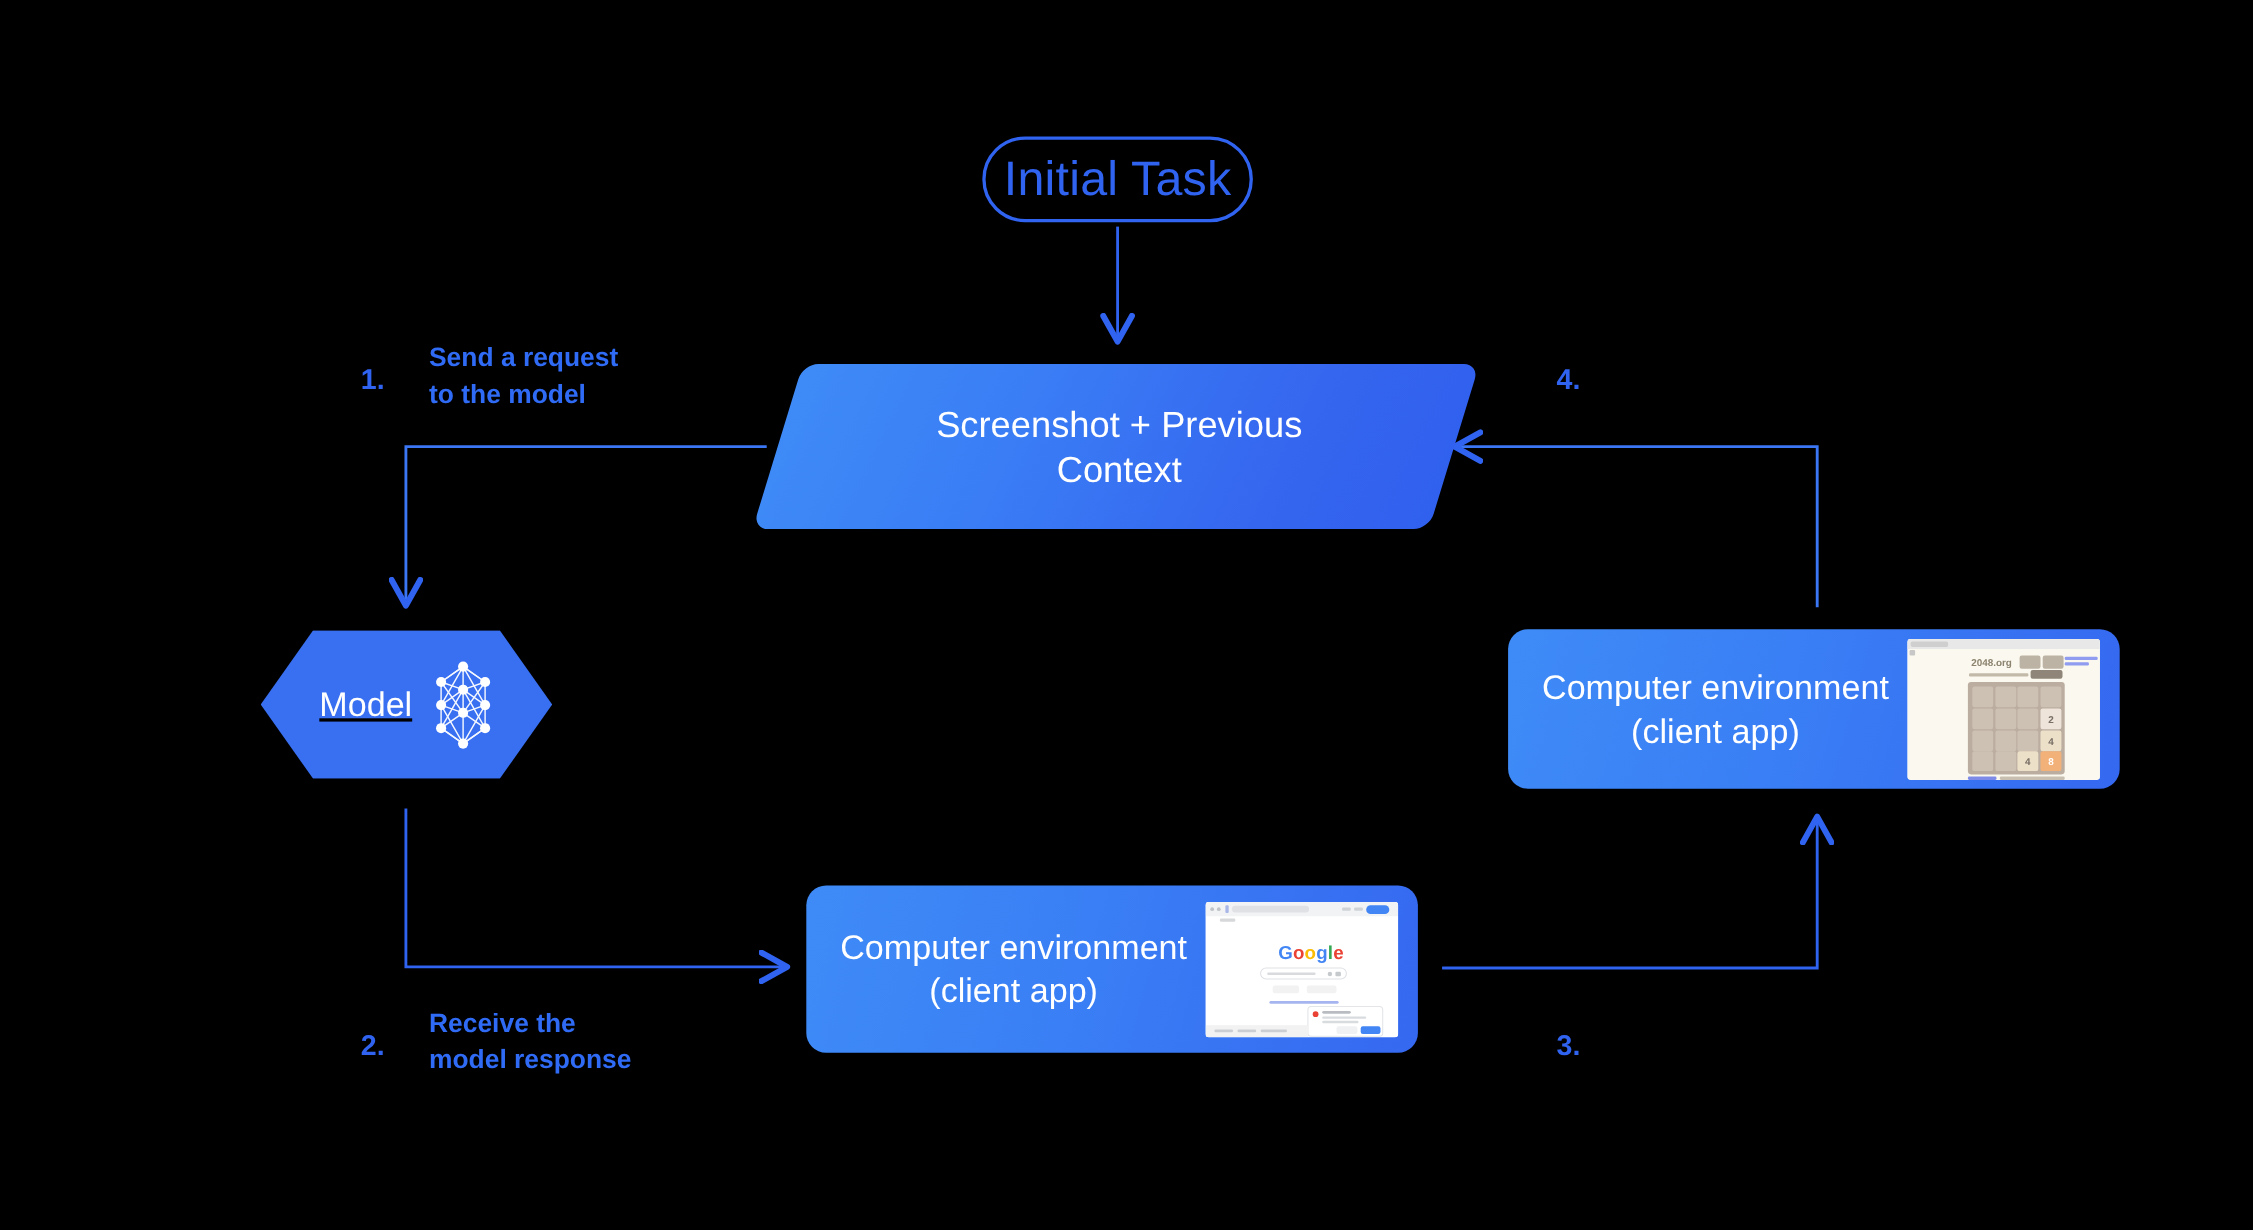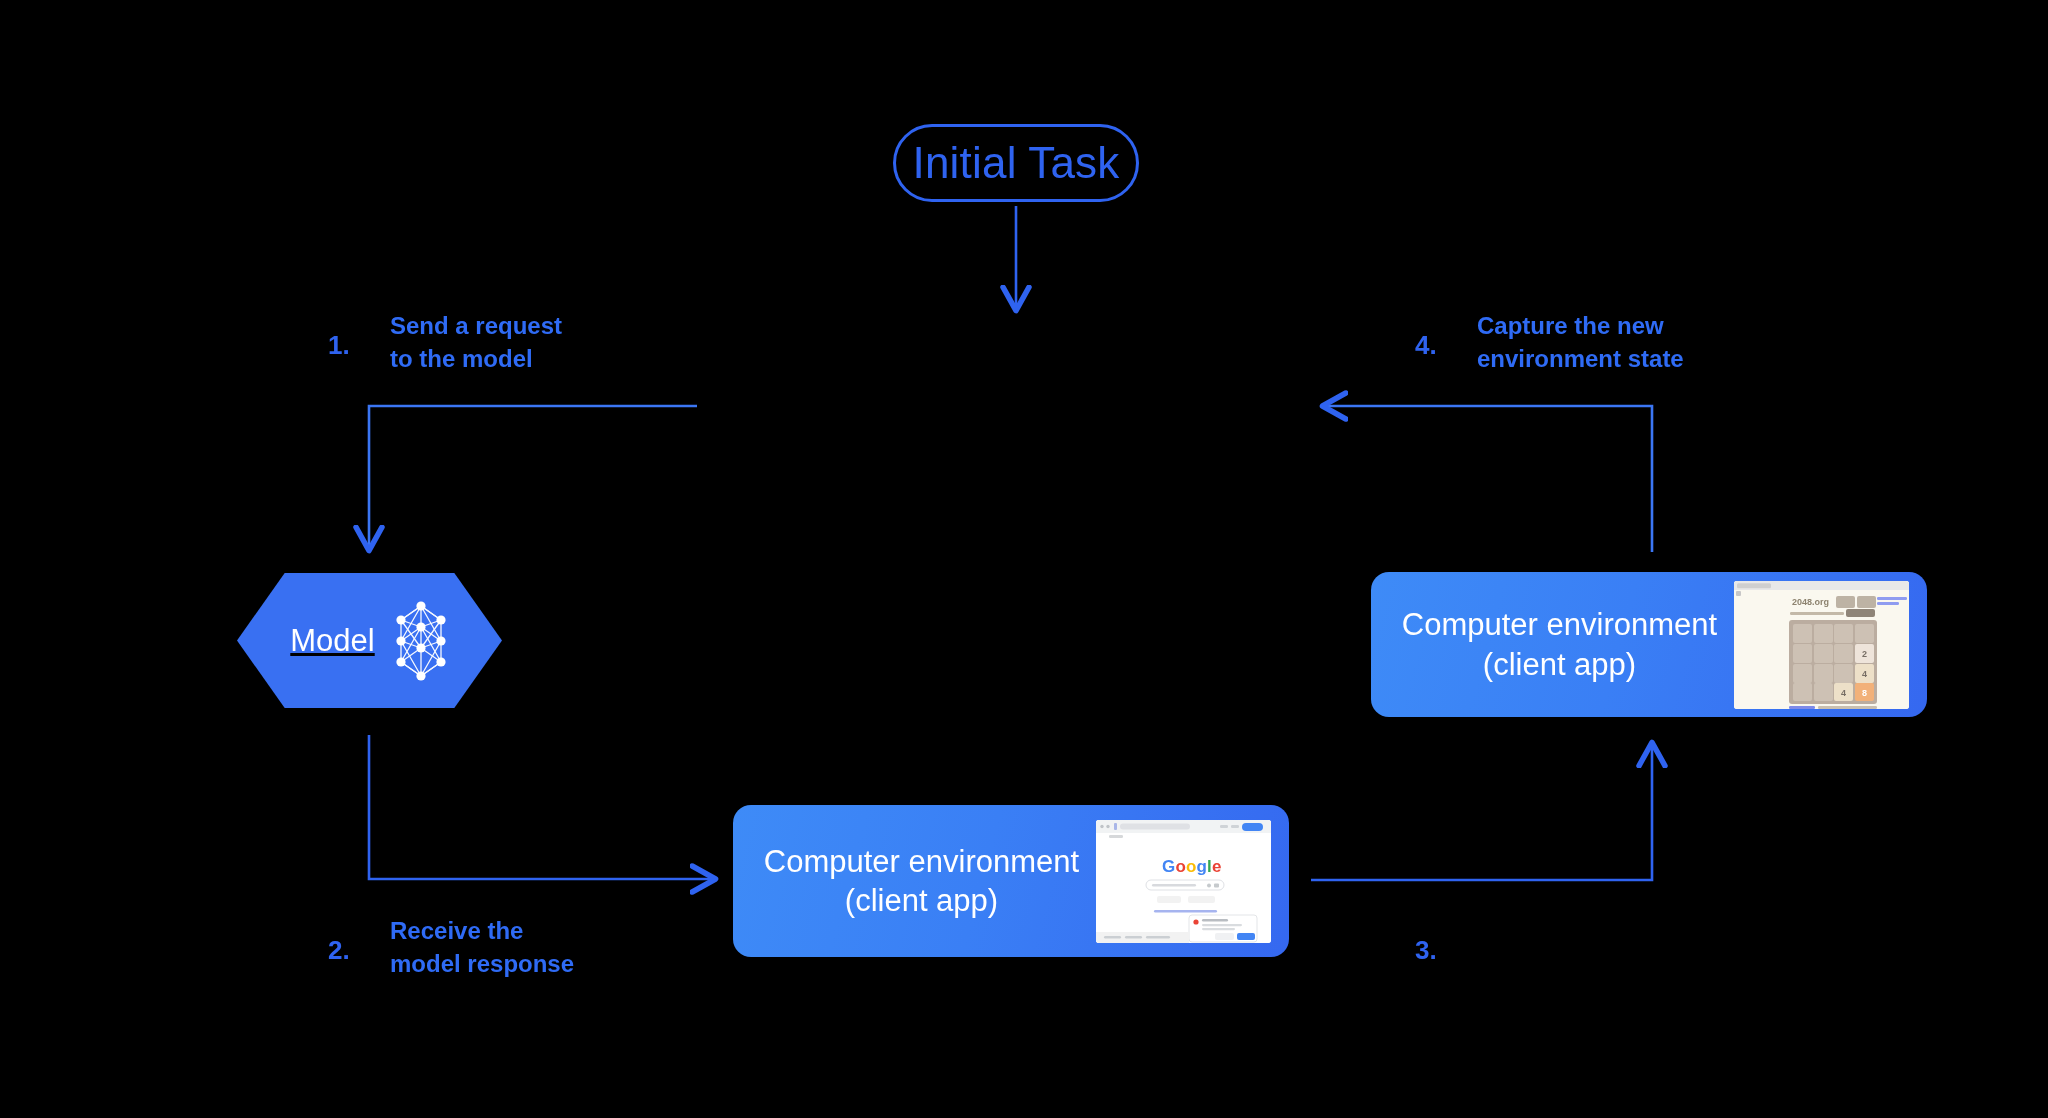--- a/index.html
+++ b/index.html
@@ -196,20 +196,27 @@
 
     <path d="M1311,880 L1652,880 L1652,745" fill="none" stroke="#2f63f0" stroke-width="2.6" marker-end="url(#ah)"></path>
 
     <path d="M1652,552 L1652,406 L1325,406" fill="none" stroke="#3b76f4" stroke-width="2.6" marker-end="url(#ah)"></path>
   </svg>
 
   <div class="pill">
     <span class="pill-label">Initial Task</span>
   </div>
 
+  <div class="para-wrap">
+    <div class="para-shape"></div>
+    <div class="para-text">
+      <span>Screenshot + Previous</span>
+      <span>Context</span>
+    </div>
+  </div>
 
   <div class="hex-wrap">
     <div class="hex-shape"></div>
     <div class="hex-inner">
       <span class="hex-label">Model</span>
       <svg class="nn-icon" width="56" height="82" viewBox="0 0 56 82">
         <g stroke="#ffffff" stroke-width="1.3" fill="none" opacity="0.95">
 
           <path d="M28,6 L8,20 L8,62 L28,76 L48,62 L48,20 Z"></path>
 
@@ -356,17 +363,15 @@
     <span class="step-text">Receive the
 model response</span>
   </div>
 
   <div class="step step-3">
     <span class="step-num">3.</span>
   </div>
 
   <div class="step step-4">
     <span class="step-num">4.</span>
-    <span class="step-text">Capture the new
-environment state</span>
   </div>
 
 </div>
 
 </body></html>

